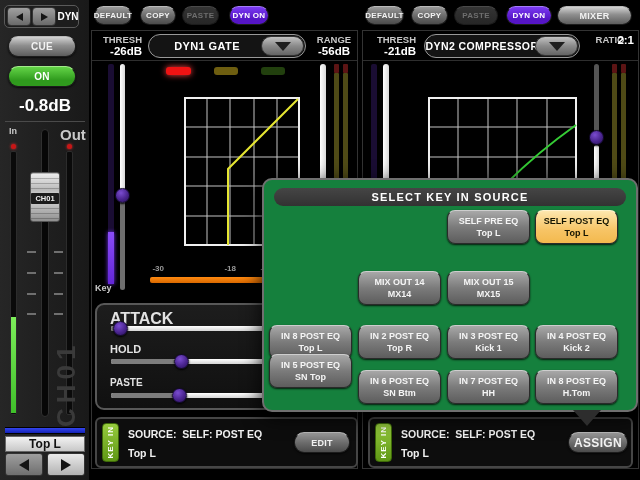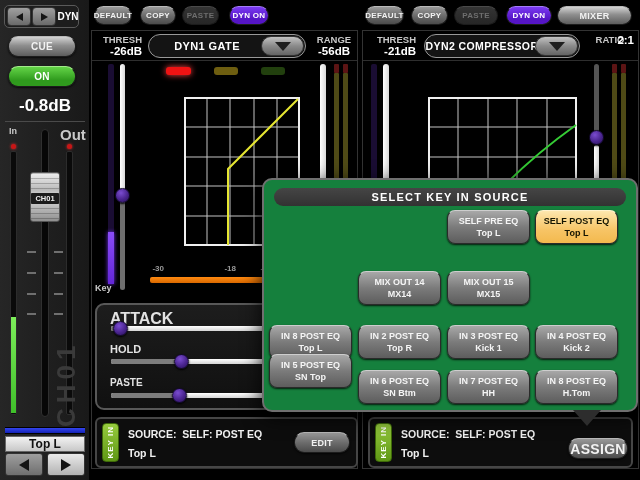--- a/index.html
+++ b/index.html
@@ -289,21 +289,21 @@
   <div class="abs olive" style="left:612px;top:73px;width:5px;height:281px"></div>
   <div class="abs olive-top" style="left:621px;top:64px;width:5px;height:9px"></div>
   <div class="abs olive" style="left:621px;top:73px;width:5px;height:281px"></div>
 
   <div class="abs keybox" style="left:368px;top:417px;width:265px;height:51px">
     <div class="abs keytag flexc" style="left:5px;top:4px;width:17px;height:39px">
       <span>KEY IN</span>
     </div>
     <div class="abs srctext" style="left:31px;top:9px">SOURCE:  SELF: POST EQ</div>
     <div class="abs srctext" style="left:31px;top:28px">Top L</div>
-    <div class="abs pill flexc" style="left:198px;top:19px;width:60px;height:21px;font-size:14px">ASSIGN</div>
+    <div class="abs pill flexc" style="left:198px;top:13px;width:60px;height:21px;font-size:12px">ASSIGN</div>
   </div>
 
   <div class="abs popup">
     <div class="abs pophead flexc">SELECT KEY IN SOURCE</div>
 
     <div class="abs pbtn" style="left:183px;top:30px">
       <span>SELF PRE EQ</span>
       <span>Top L</span>
     </div>
     <div class="abs pbtn sel" style="left:271px;top:30px">

